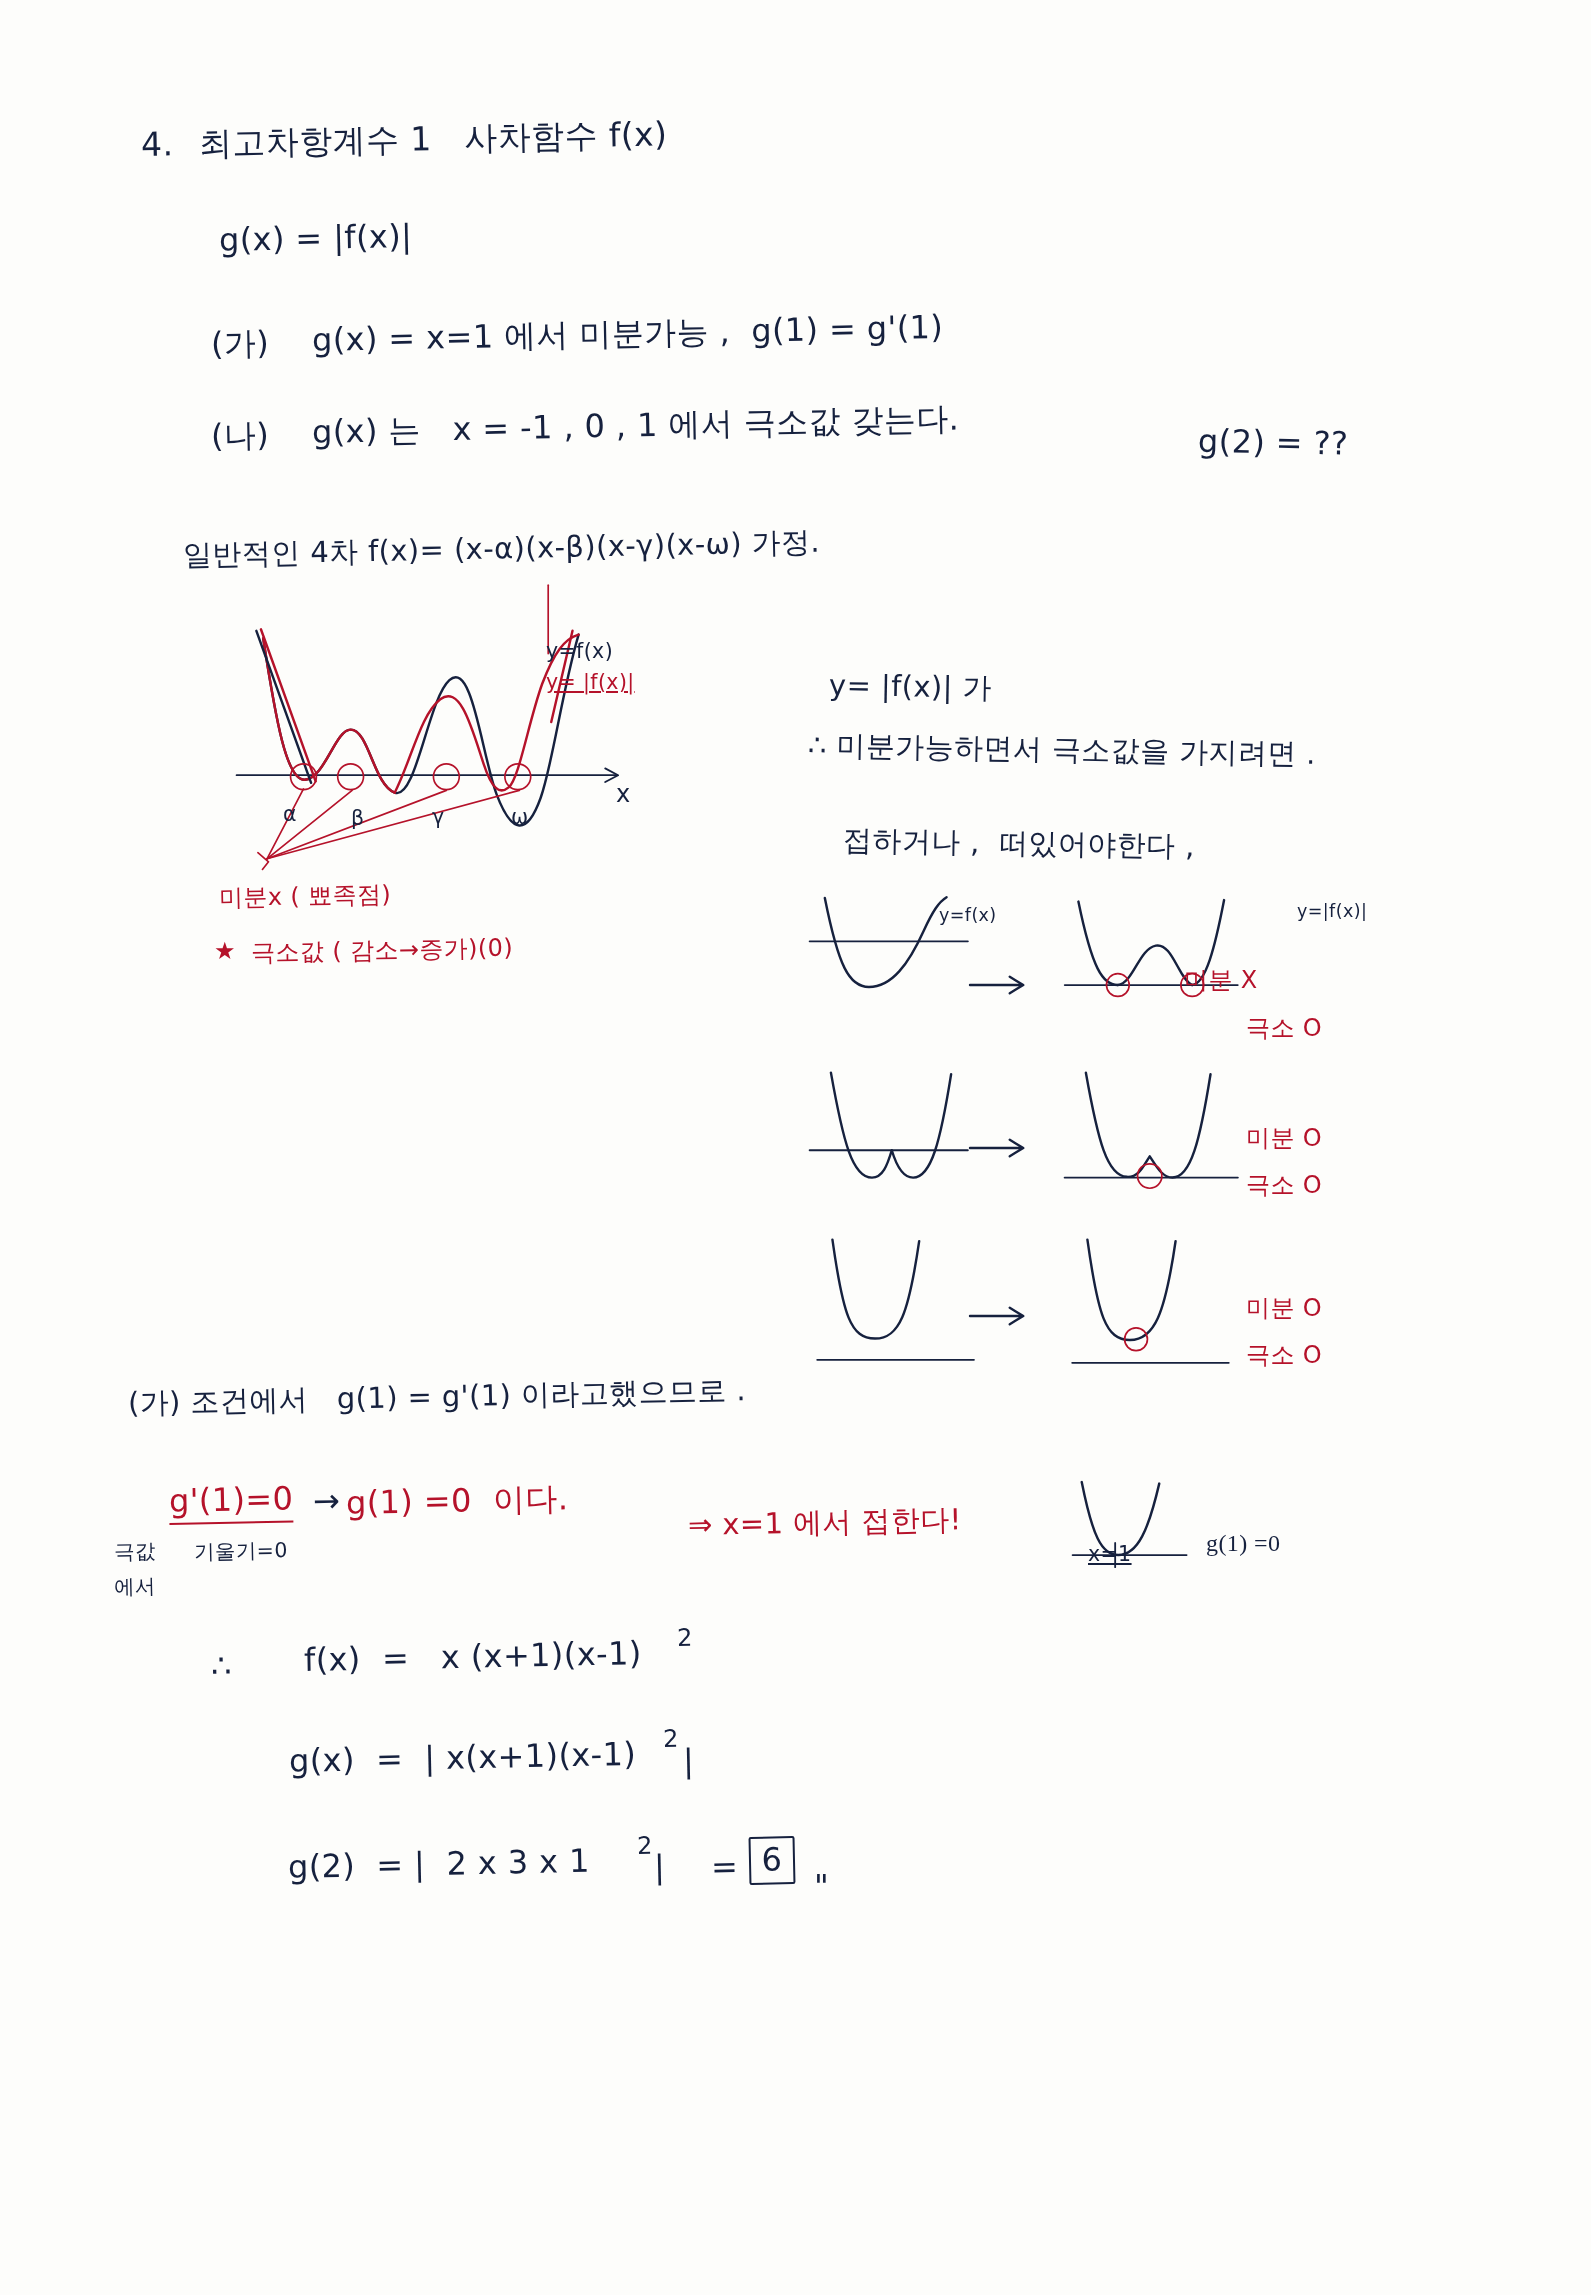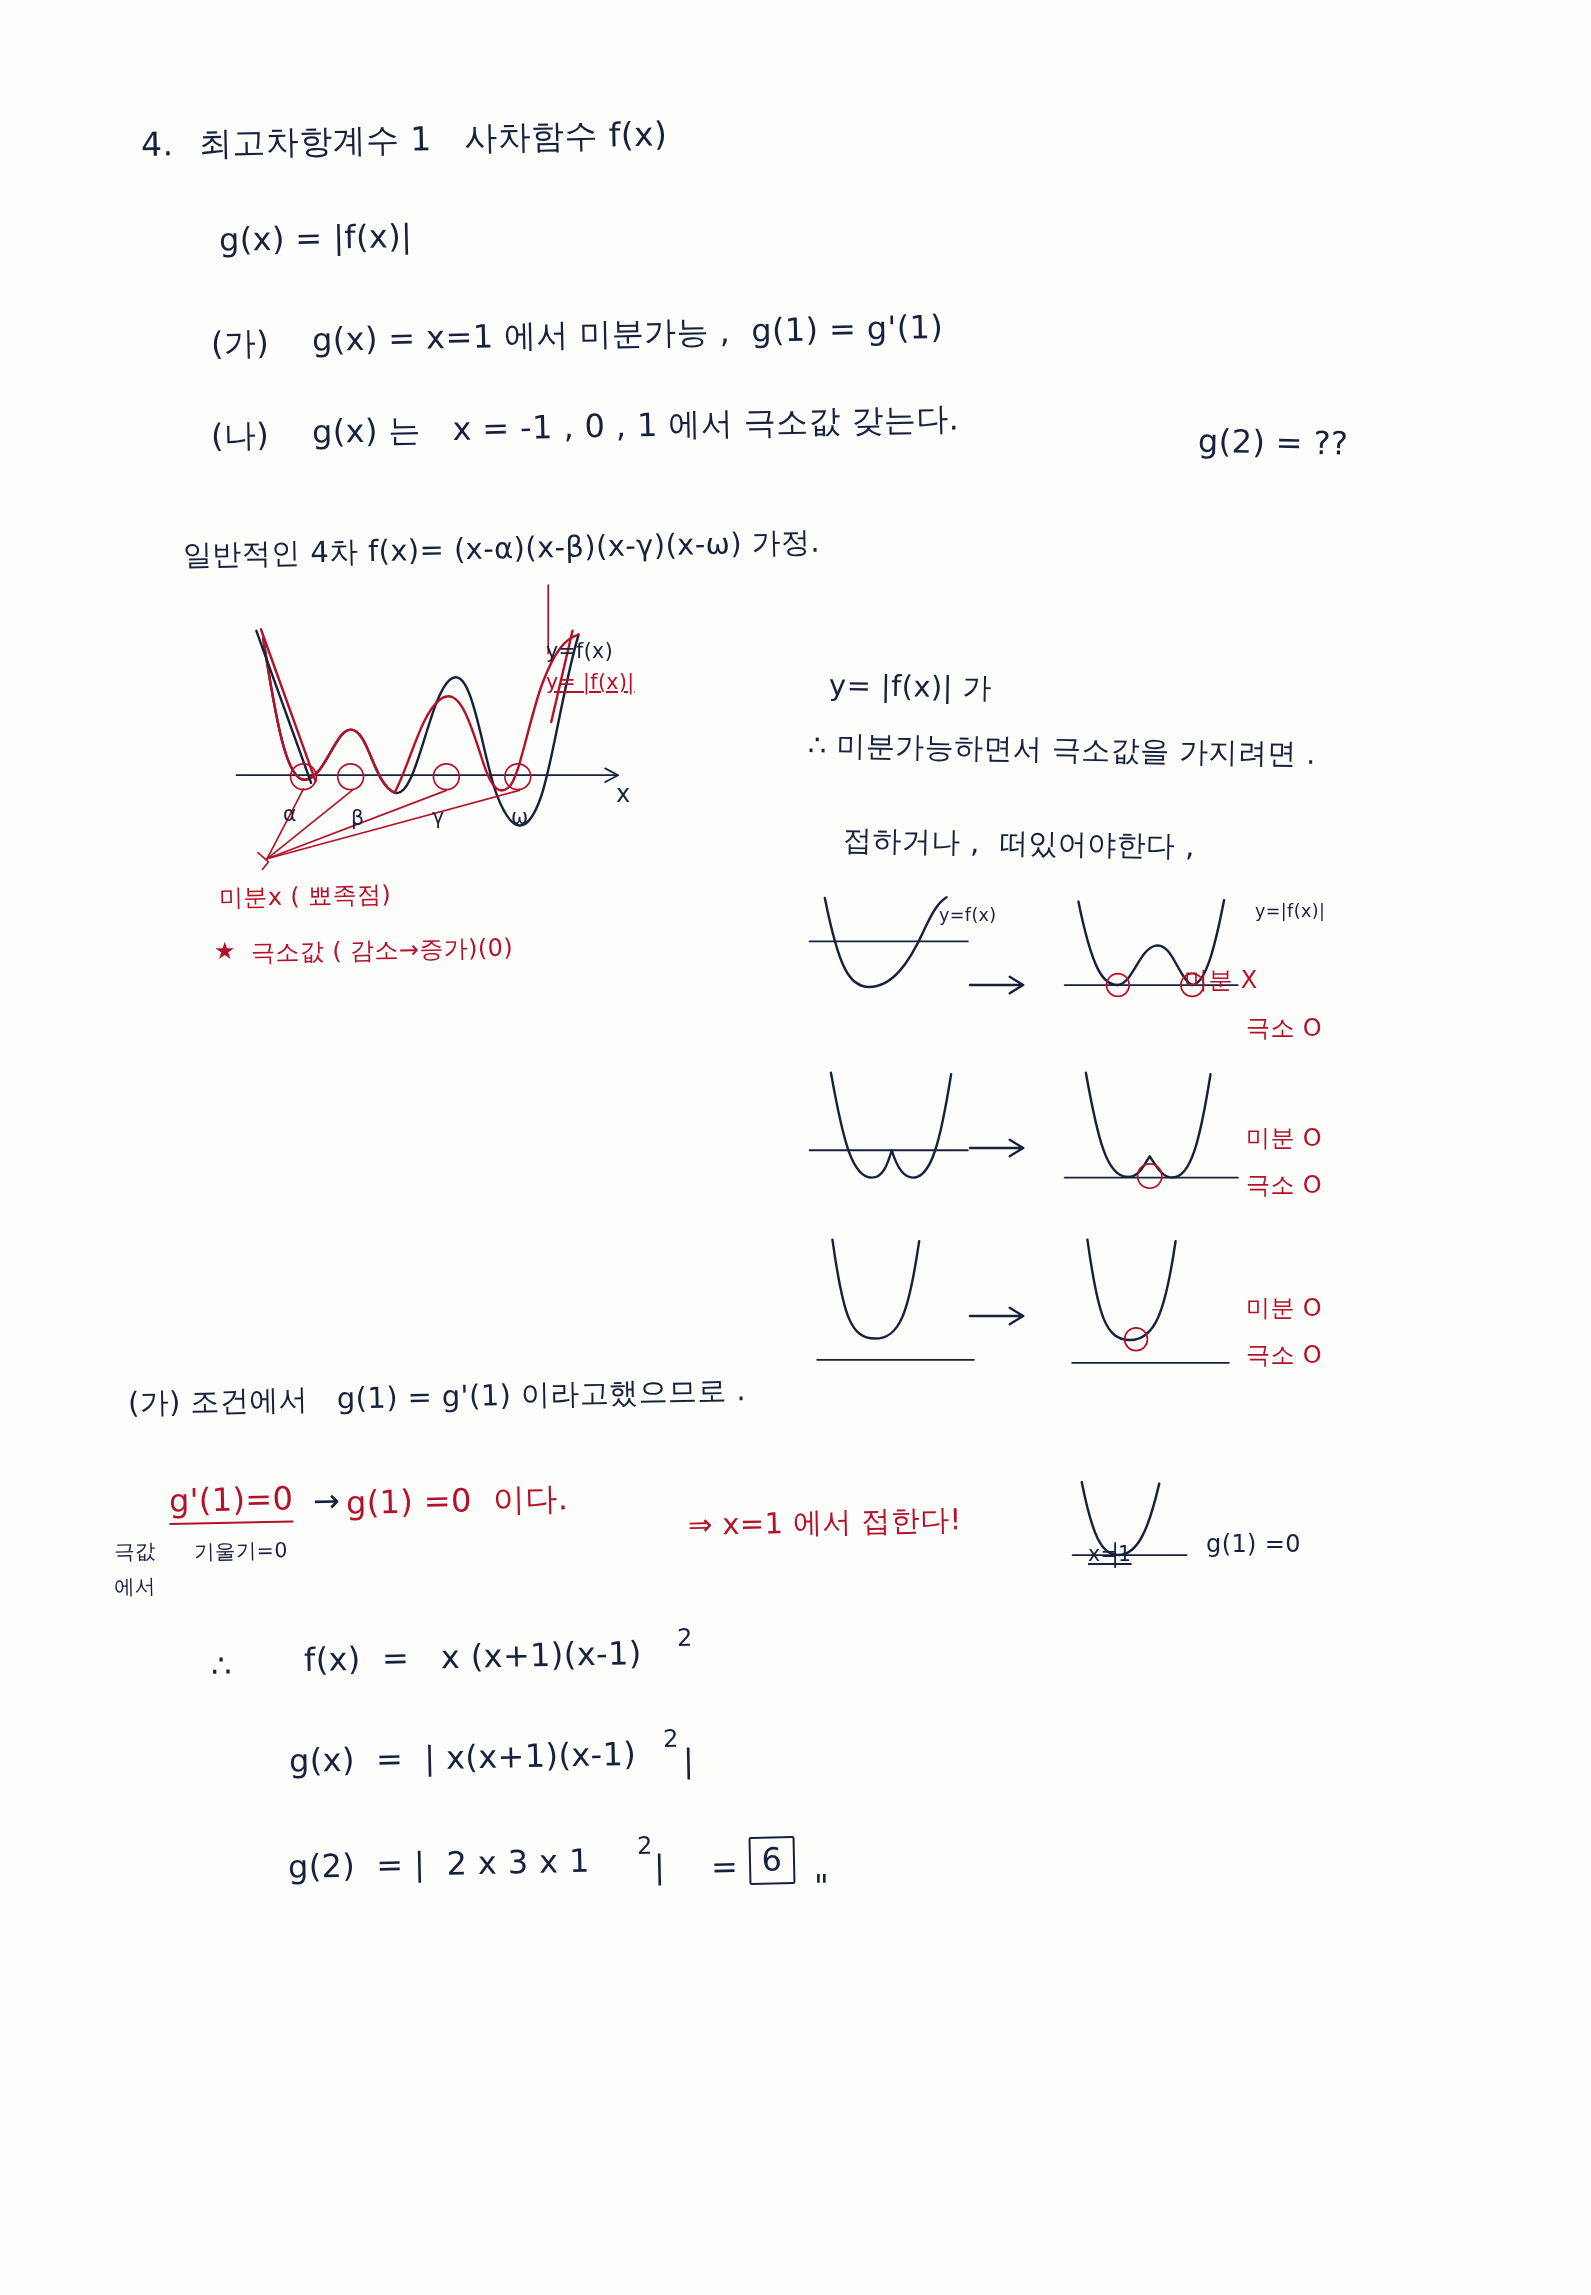--- a/index.html
+++ b/index.html
@@ -172,21 +172,21 @@
   </svg>
 
   <svg style="left:1057px; top:894px;" width="190" height="129" viewBox="0 0 250 170">
     <path class="ink-thin" d="M 10 120 L 238 120"></path>
     <path class="ink" d="M 28 10 C 46 98 60 120 80 120"></path>
     <path class="ink" d="M 80 120 C 100 118 108 72 130 68 C 152 64 160 112 178 120"></path>
     <path class="ink" d="M 178 120 C 196 118 208 70 220 8"></path>
     <circle class="ink-red-thin" cx="80" cy="120" r="15"></circle>
     <circle class="ink-red-thin" cx="178" cy="120" r="15"></circle>
   </svg>
-  <div class="hw s-xxs" style="left:1255px; top:901px;">y=|f(x)|</div>
+  <div class="hw s-xxs" style="left:1297px; top:901px;">y=|f(x)|</div>
   <div class="hw s-sm red" style="left:1184px; top:964px;">미분 X</div>
   <div class="hw s-sm red" style="left:1246px; top:1012px;">극소 O</div>
 
   <svg style="left:802px; top:1065px;" width="175" height="137" viewBox="0 0 230 180">
     <path class="ink-thin" d="M 10 112 L 218 112"></path>
     <path class="ink" d="M 38 10 C 54 100 66 148 92 148 C 106 148 112 132 118 112
                          C 124 132 132 148 146 148 C 170 148 182 100 196 12"></path>
   </svg>
 
   <svg style="left:966px; top:1133px;" width="68" height="30" viewBox="0 0 90 40">
@@ -229,21 +229,21 @@
   <div class="hw s-xs slant" style="left:114px; top:1573px;">에서</div>
   <div class="hw s-xs slant" style="left:194px; top:1538px;">기울기=0</div>
 
   <div class="hw s-med red slant" style="left:688px; top:1506px;">⇒ x=1 에서 접한다!</div>
 
   <svg style="left:1065px; top:1476px;" width="152" height="114" viewBox="0 0 200 150">
     <path class="ink" d="M 22 8 C 36 78 48 104 70 104 C 96 104 110 70 124 10"></path>
     <path class="ink-thin" d="M 10 104 L 160 104"></path>
     <path class="ink-thin" d="M 66 88 L 66 120"></path>
   </svg>
-  <div class="hw s-sm" style="left:1206px; top:1530px;">g(1) =0</div>
+  <div class="hw s-sm" style="left:1206px; top:1530px;font-family:Liberation Serif, serif;">g(1) =0</div>
   <div class="hw s-xs" style="left:1088px; top:1542px;text-decoration:underline;">x=1</div>
 
   <div class="hw s-big slant" style="left:211px; top:1647px;">∴</div>
   <div class="hw s-big slant" style="left:304px; top:1641px;">f(x)  =   x (x+1)(x-1)</div>
   <div class="hw s-sm slant" style="left:677px; top:1624px;">2</div>
 
   <div class="hw s-big slant" style="left:289px; top:1742px;">g(x)  =  | x(x+1)(x-1)</div>
   <div class="hw s-sm slant" style="left:663px; top:1725px;">2</div>
   <div class="hw s-big slant" style="left:683px; top:1742px;">|</div>
 

